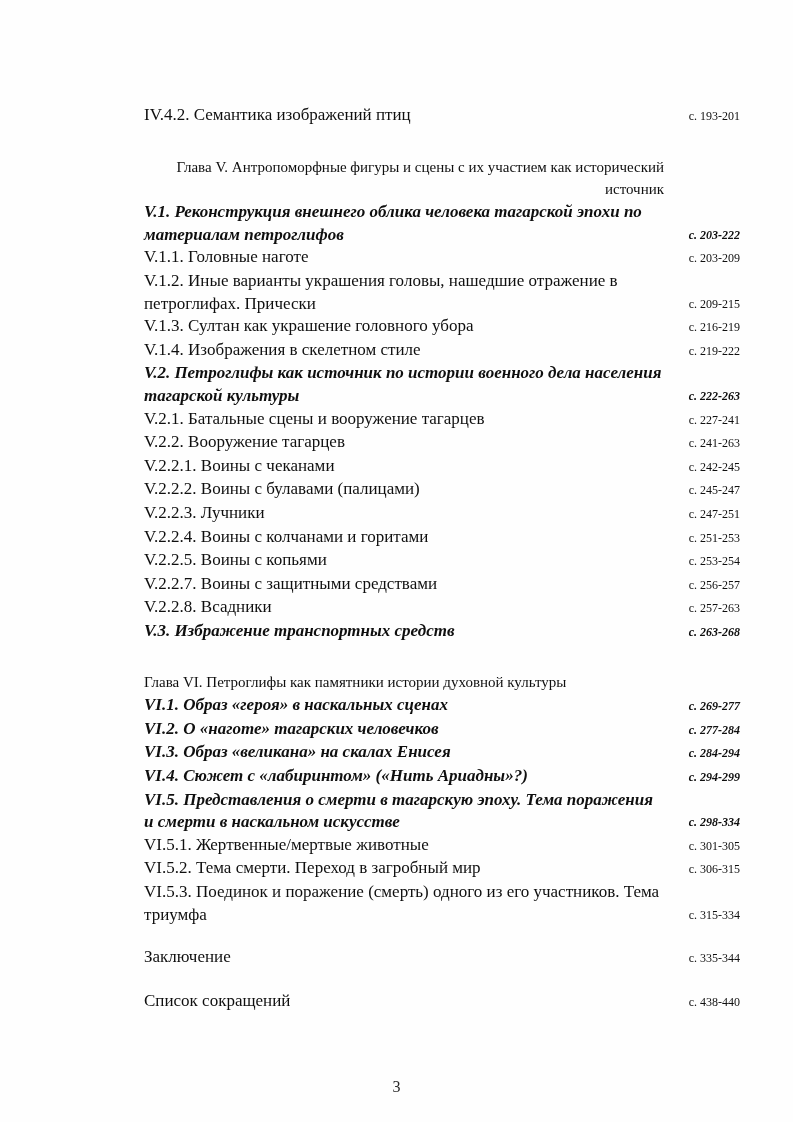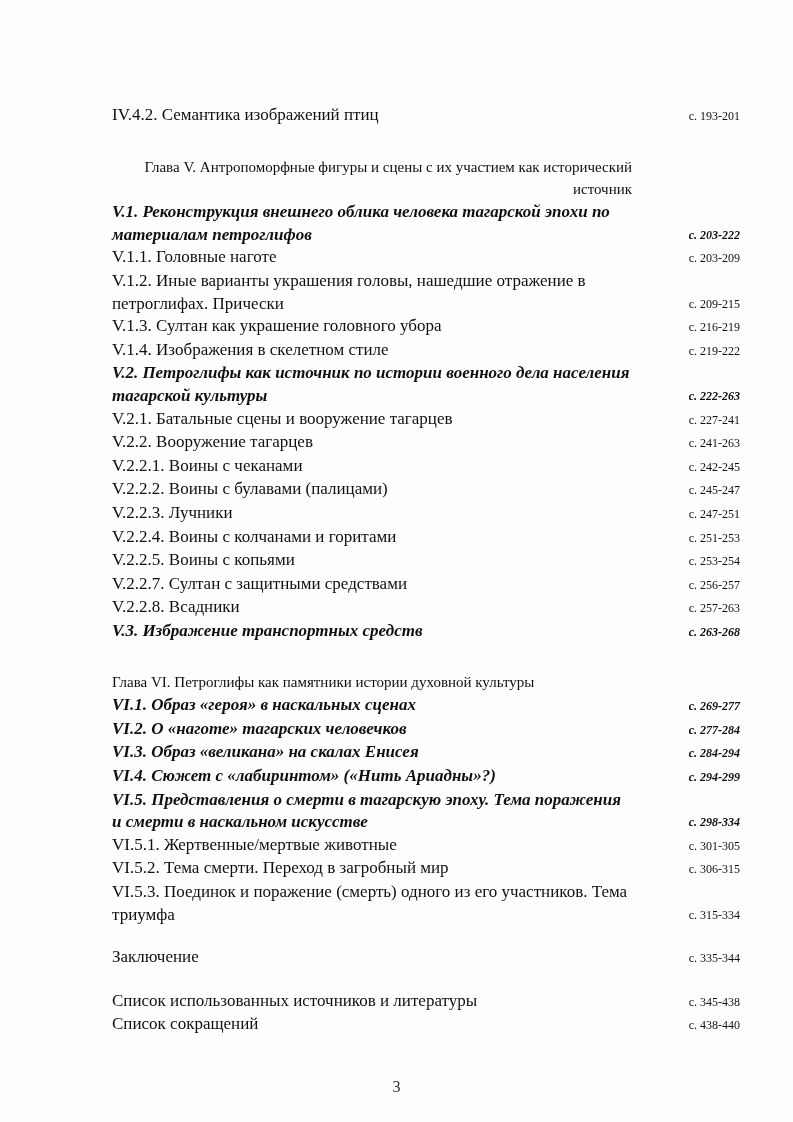--- a/index.html
+++ b/index.html
@@ -37,20 +37,21 @@
     display: flex;
     align-items: baseline;
     justify-content: space-between;
     font-size: 17px;
     line-height: 22.6px;
     white-space: pre-wrap;
   }
   .entry .label {
     flex: 0 1 auto;
     padding-right: 12px;
+    margin-left: 32px;
   }
   .entry .pages {
     flex: 0 0 auto;
     text-align: right;
     white-space: nowrap;
     font-size: 12px;
   }
 
   
   .entry.wrap {
@@ -114,21 +115,21 @@
         <div class="entry plain"><span class="label">V.1.3. Султан как украшение головного убора</span><span class="pages">с. 216-219</span></div>
         <div class="entry plain"><span class="label">V.1.4. Изображения в скелетном стиле</span><span class="pages">с. 219-222</span></div>
         <div class="entry bi wrap"><span class="label">V.2. Петроглифы как источник по истории военного дела населения тагарской культуры</span><span class="pages">с. 222-263</span></div>
         <div class="entry plain"><span class="label">V.2.1. Батальные сцены и вооружение тагарцев</span><span class="pages">с. 227-241</span></div>
         <div class="entry plain"><span class="label">V.2.2. Вооружение тагарцев</span><span class="pages">с. 241-263</span></div>
         <div class="entry plain"><span class="label">V.2.2.1. Воины с чеканами</span><span class="pages">с. 242-245</span></div>
         <div class="entry plain"><span class="label">V.2.2.2. Воины с булавами (палицами)</span><span class="pages">с. 245-247</span></div>
         <div class="entry plain"><span class="label">V.2.2.3. Лучники</span><span class="pages">с. 247-251</span></div>
         <div class="entry plain"><span class="label">V.2.2.4. Воины с колчанами и горитами</span><span class="pages">с. 251-253</span></div>
         <div class="entry plain"><span class="label">V.2.2.5. Воины с копьями</span><span class="pages">с. 253-254</span></div>
-        <div class="entry plain"><span class="label">V.2.2.7. Султан с защитными средствами</span><span class="pages">с. 256-257</span></div>
+        <div class="entry plain"><span class="label">V.2.2.7. Воины с защитными средствами</span><span class="pages">с. 256-257</span></div>
         <div class="entry plain"><span class="label">V.2.2.8. Всадники</span><span class="pages">с. 257-263</span></div>
         <div class="entry bi"><span class="label">V.3. Избражение транспортных средств</span><span class="pages">с. 263-268</span></div>
       </div>
       <div class="gap-lg"></div>
       <div>
         <div class="entry chapter"><span class="label">Глава VI. Петроглифы как памятники истории духовной культуры</span></div>
         <div class="entry bi"><span class="label">VI.1. Образ «героя» в наскальных сценах</span><span class="pages">с. 269-277</span></div>
         <div class="entry bi"><span class="label">VI.2. О «наготе» тагарских человечков</span><span class="pages">с. 277-284</span></div>
         <div class="entry bi"><span class="label">VI.3. Образ «великана» на скалах Енисея</span><span class="pages">с. 284-294</span></div>
         <div class="entry bi"><span class="label">VI.4. Сюжет с «лабиринтом» («Нить Ариадны»?)</span><span class="pages">с. 294-299</span></div>
@@ -136,20 +137,19 @@
         <div class="entry plain"><span class="label">VI.5.1. Жертвенные/мертвые животные</span><span class="pages">с. 301-305</span></div>
         <div class="entry plain"><span class="label">VI.5.2. Тема смерти. Переход в загробный мир</span><span class="pages">с. 306-315</span></div>
         <div class="entry plain wrap"><span class="label">VI.5.3. Поединок и поражение (смерть) одного из его участников. Тема  триумфа</span><span class="pages">с. 315-334</span></div>
       </div>
       <div class="gap-md"></div>
       <div>
         <div class="entry bold"><span class="label">Заключение</span><span class="pages">с. 335-344</span></div>
       </div>
       <div class="gap-md"></div>
       <div>
-        <div class="entry bold"><span class="label">Список использованных источников и литературы</span><span class="pages">с. 345-438</span></div>
         <div class="entry plain"><span class="label">Список сокращений</span><span class="pages">с. 438-440</span></div>
       </div>
     </div>
 
   <div id="page-number">3</div>
 
 </div>
 
 </body></html>

